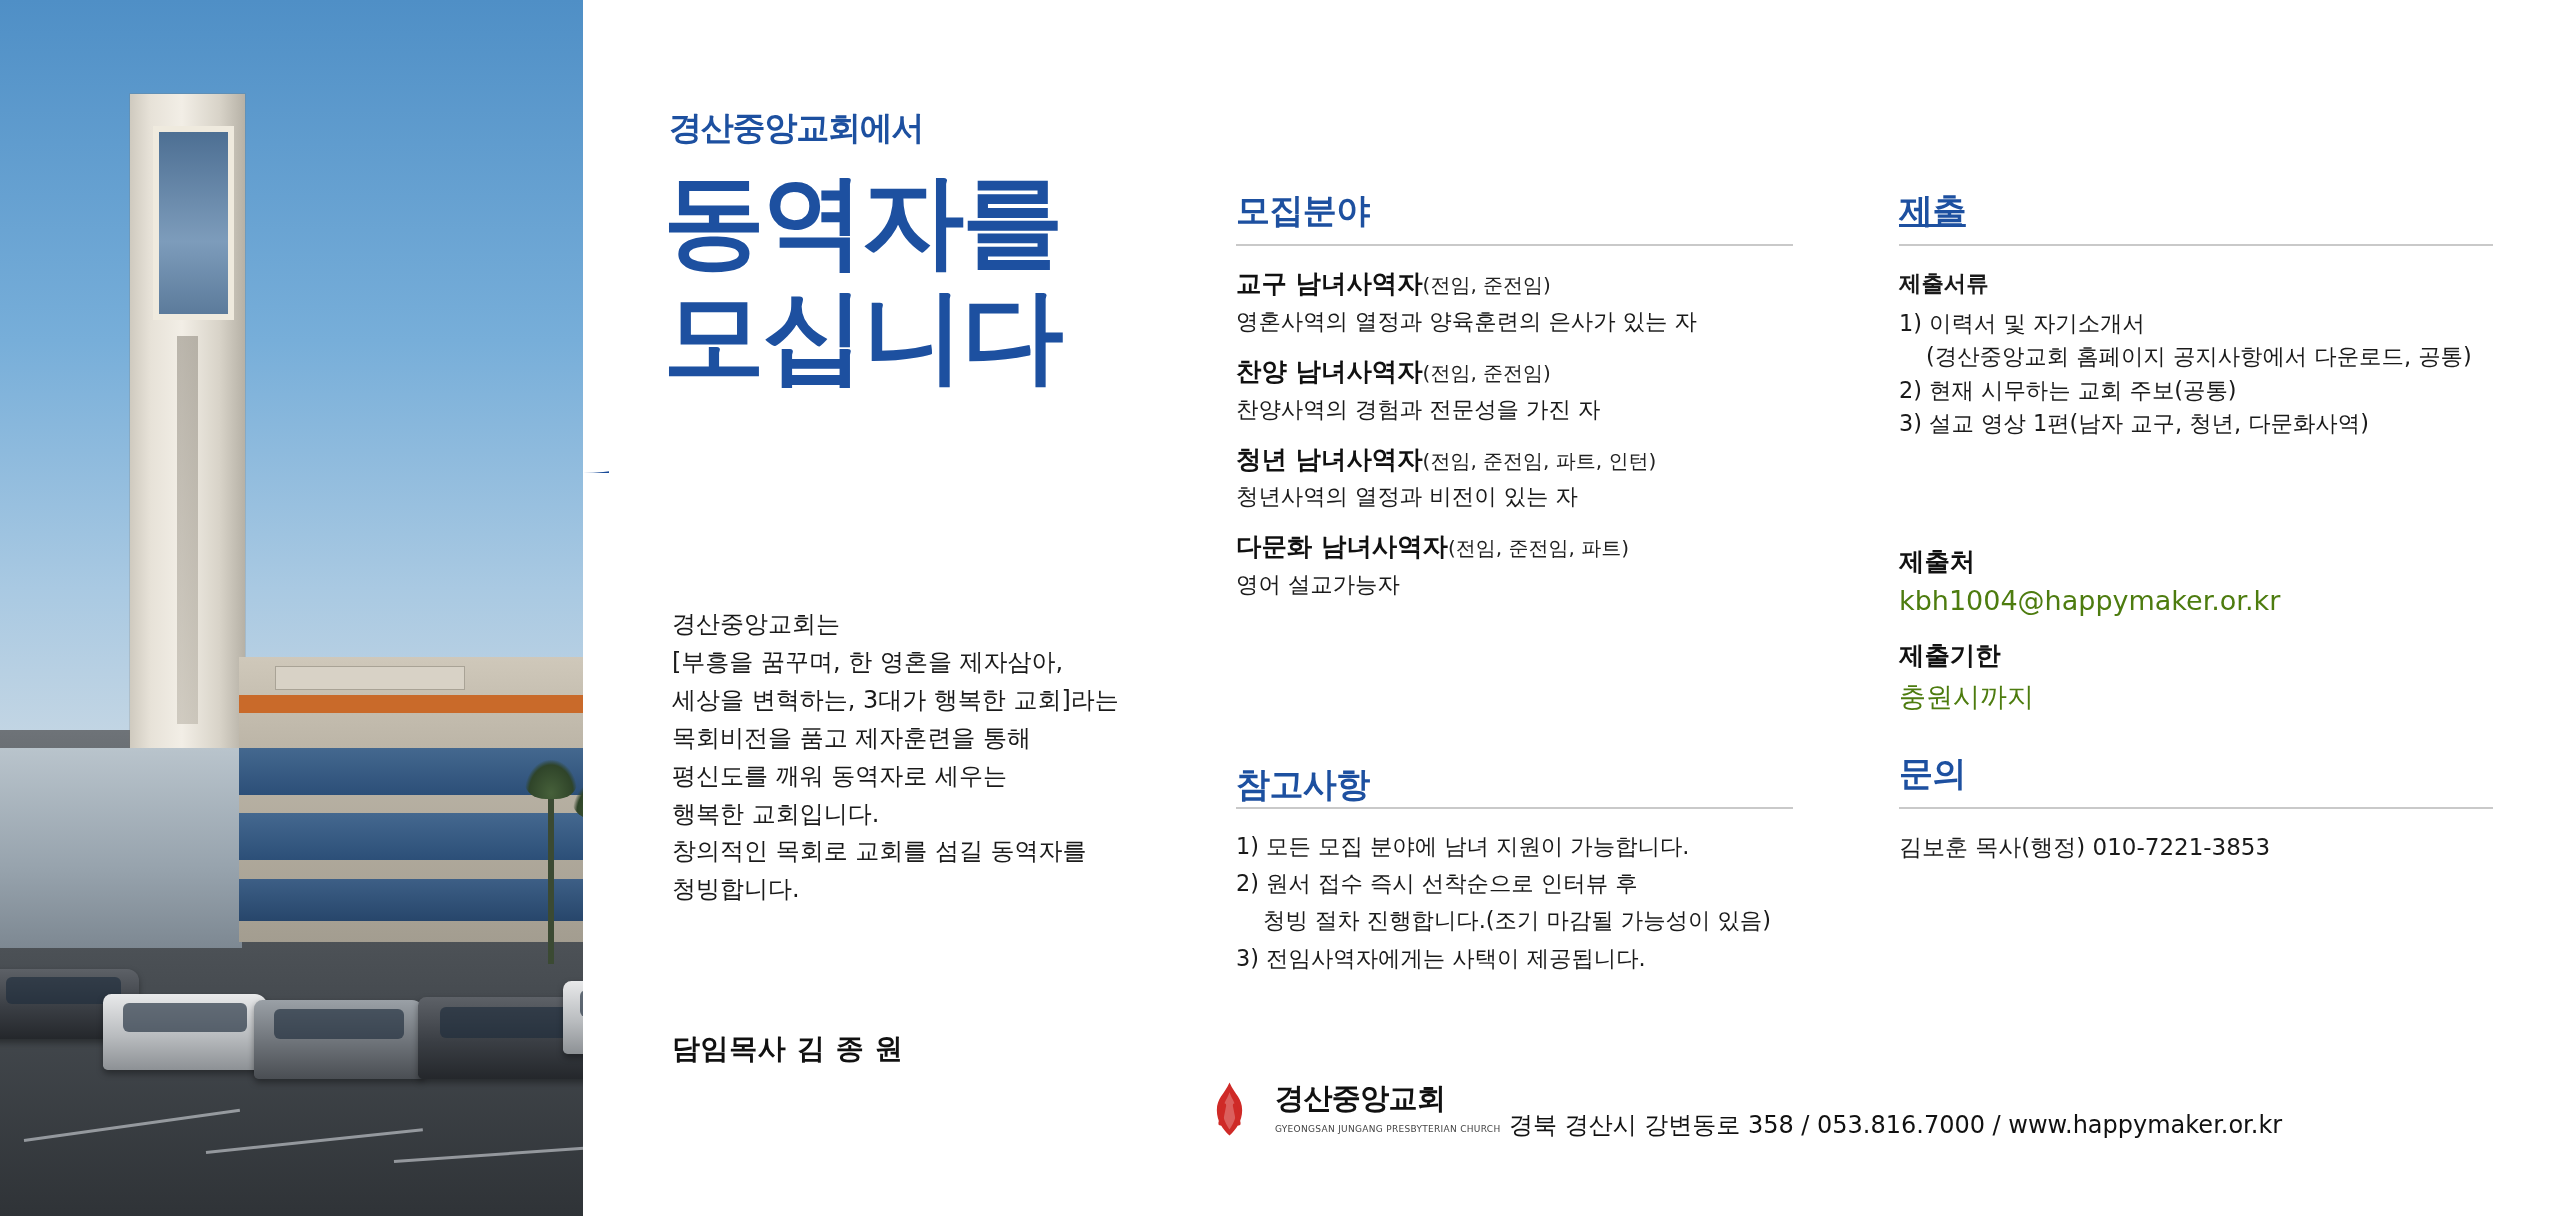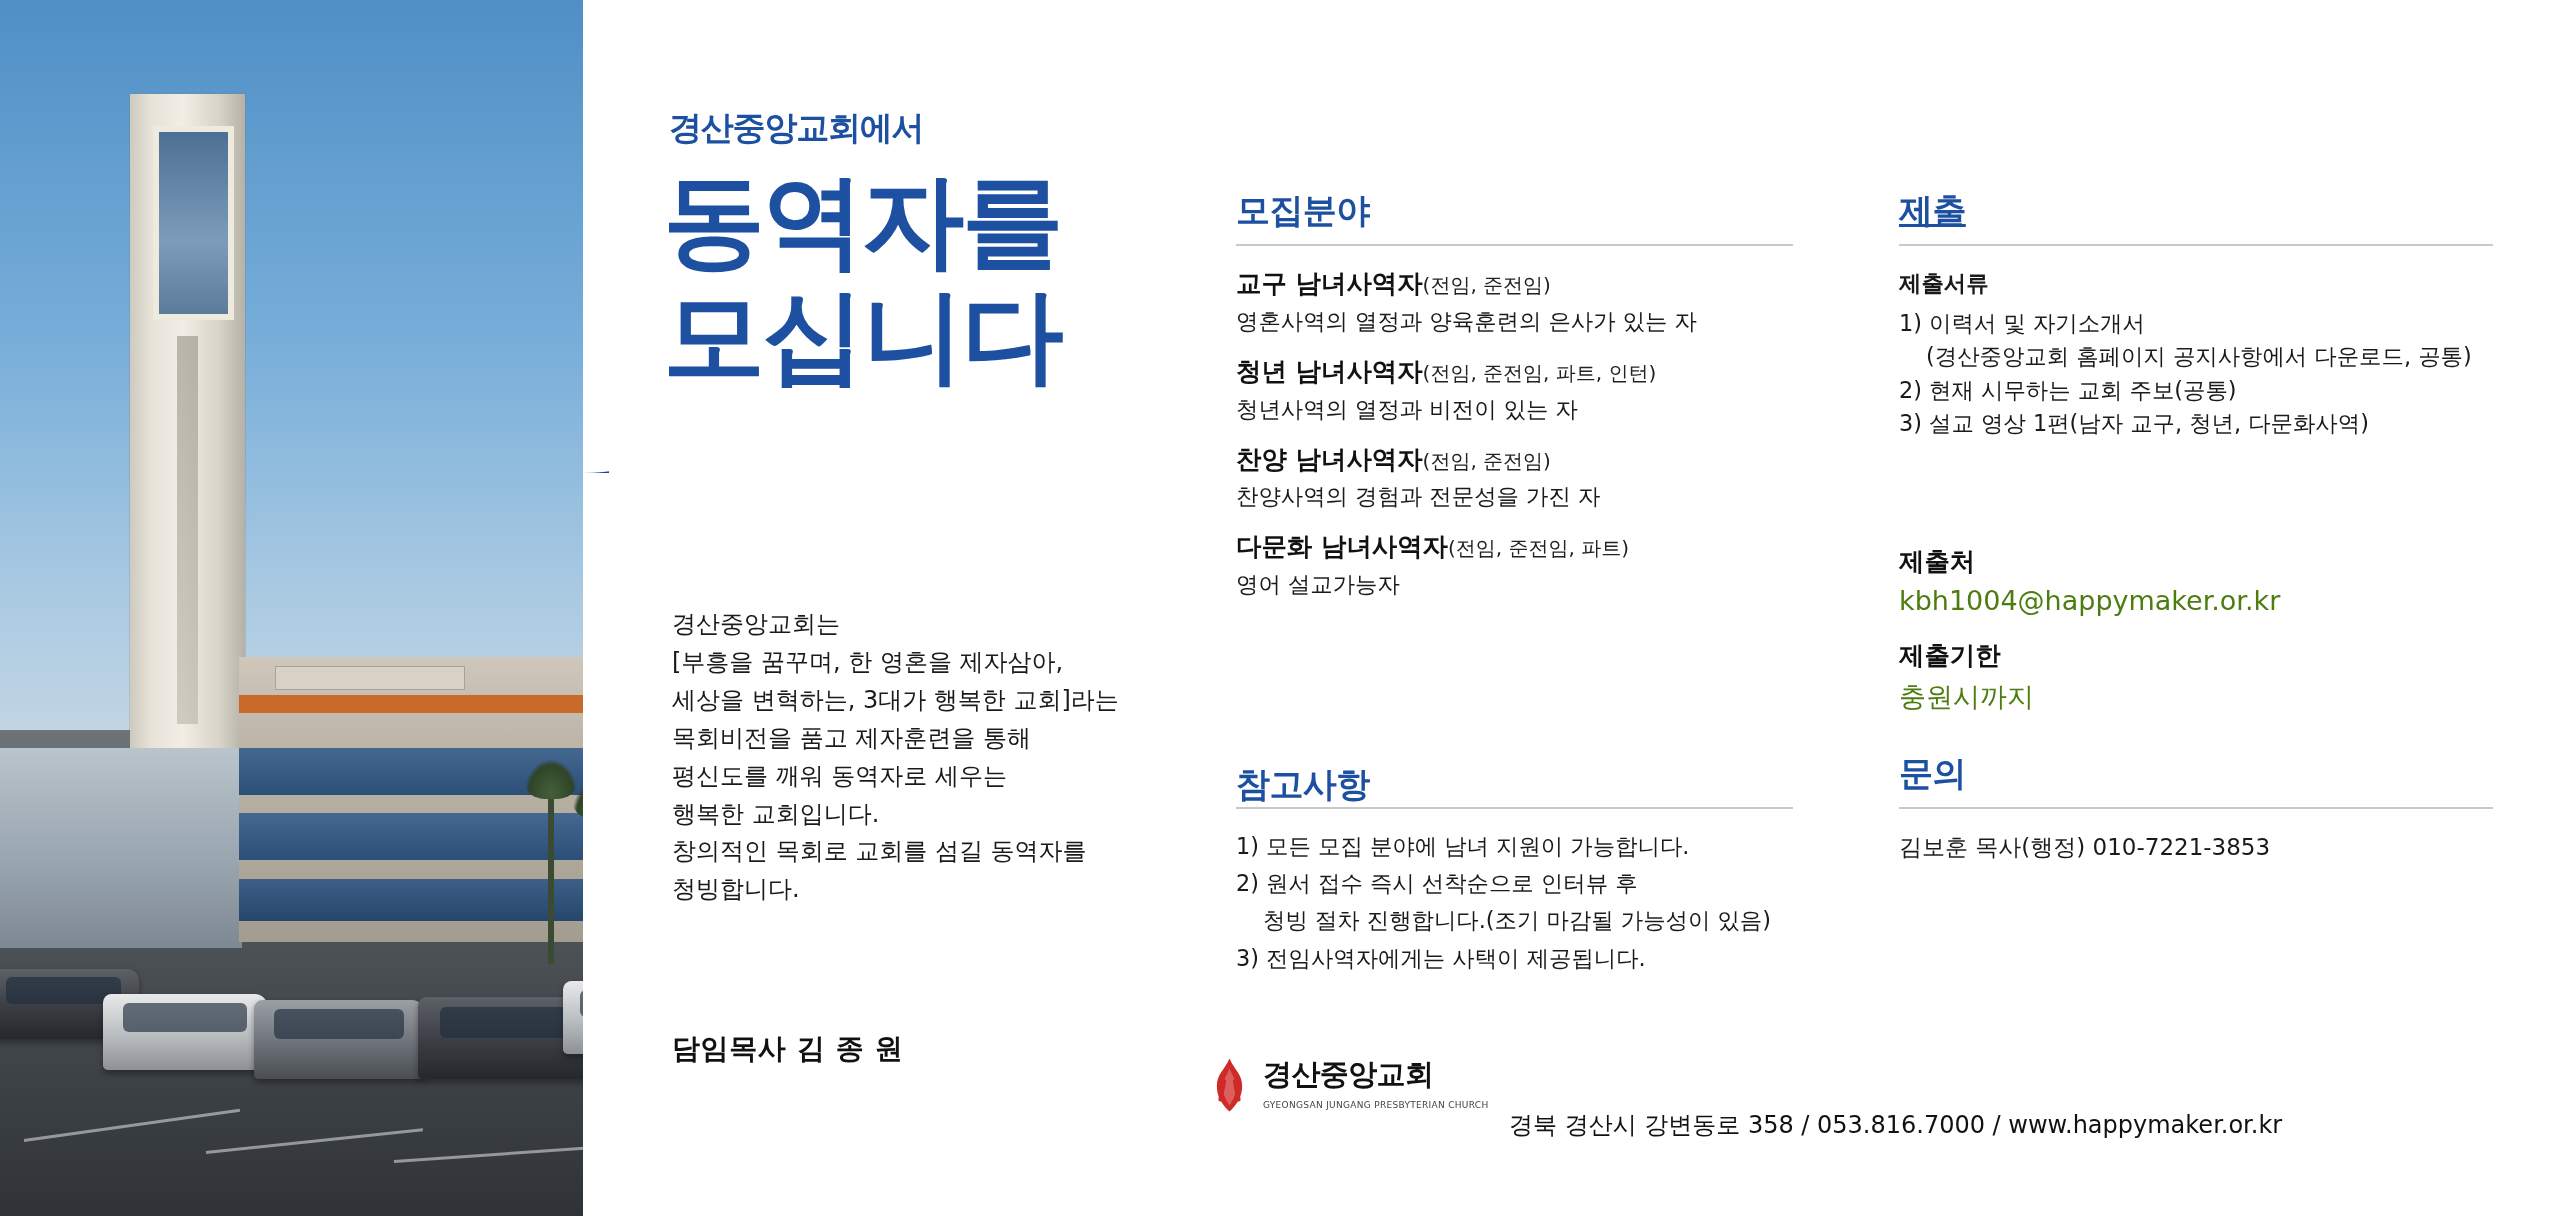--- a/index.html
+++ b/index.html
@@ -262,24 +262,24 @@
   .indent { padding-left: 27px; }
 
   .submit-list div { font-size: 22.4px; color: #1a1a1a; line-height: 1.5; }
   .submit-label { font-size: 25.4px; font-weight: bold; color: #111; margin-bottom: 6px; }
   .submit-value { font-size: 27px; color: #4d7c0f; }
 
   
   .footer {
     position: absolute;
     left: 1206px;
-    top: 1057px;
+    top: 1081px;
     display: flex;
     align-items: center;
-    gap: 10px;
+    gap: 22px;
   }
   .logo-flame {
     width: 47px;
     height: 56px;
     position: relative;
   }
   .logo-text {
     display: flex;
     flex-direction: column;
     line-height: 1;
@@ -380,26 +380,26 @@
 
   <div class="col-heading" style="left:1236px;top:188px;">모집분야</div>
   <div class="rule" style="left:1236px;top:244px;width:557px;"></div>
 
   <div class="blk" style="left:1236px;top:267px;width:606px;">
     <div class="field-item">
       <span class="sub-bold">교구 남녀사역자</span><span class="sub-note">(전임, 준전임)</span>
       <div class="desc">영혼사역의 열정과 양육훈련의 은사가 있는 자</div>
     </div>
     <div class="field-item">
+      <span class="sub-bold">찬양 남녀사역자</span><span class="sub-note">(전임, 준전임)</span>
+      <div class="desc">찬양사역의 경험과 전문성을 가진 자</div>
+    </div>
+    <div class="field-item">
       <span class="sub-bold">청년 남녀사역자</span><span class="sub-note">(전임, 준전임, 파트, 인턴)</span>
       <div class="desc">청년사역의 열정과 비전이 있는 자</div>
-    </div>
-    <div class="field-item">
-      <span class="sub-bold">찬양 남녀사역자</span><span class="sub-note">(전임, 준전임)</span>
-      <div class="desc">찬양사역의 경험과 전문성을 가진 자</div>
     </div>
     <div class="field-item">
       <span class="sub-bold">다문화 남녀사역자</span><span class="sub-note">(전임, 준전임, 파트)</span>
       <div class="desc">영어 설교가능자</div>
     </div>
   </div>
 
   <div class="col-heading" style="left:1236px;top:751px;margin-top:11px;">참고사항</div>
   <div class="rule" style="left:1236px;top:807px;width:557px;"></div>
 

